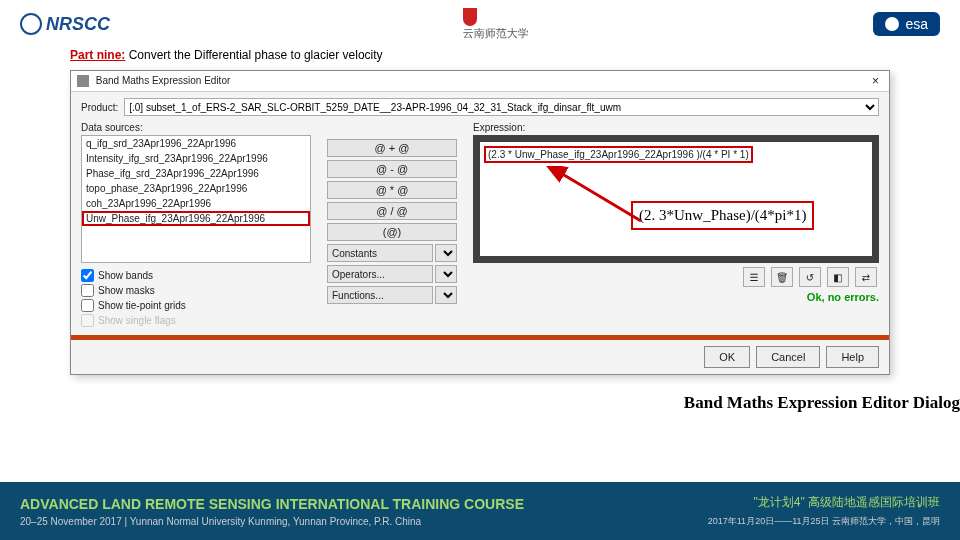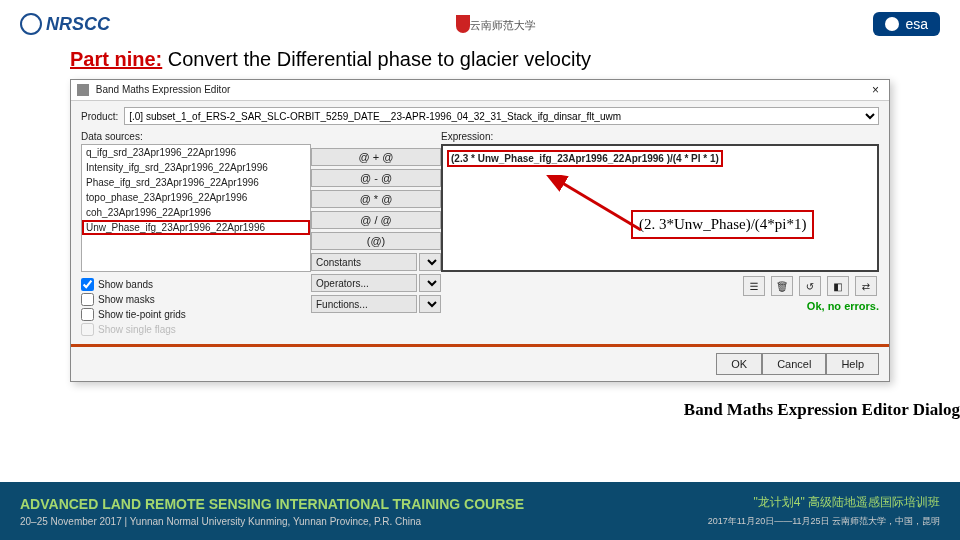--- a/index.html
+++ b/index.html
@@ -1,53 +1,53 @@
 <!DOCTYPE html>
 <html><head>
 <meta charset="utf-8">
 <style>
   * { box-sizing: border-box; margin: 0; padding: 0; }
   body { width: 960px; height: 540px; font-family: Arial, sans-serif; font-size: 11px; background: #fff; position: relative; overflow: hidden; }
   .header { display: flex; justify-content: space-between; align-items: center; padding: 8px 20px; height: 48px; }
   .logo { font-weight: bold; display: flex; align-items: center; gap: 4px; }
   .logo-nascc { color: #1a4d8f; font-style: italic; font-size: 18px; }
   .logo-nascc-ico { width: 22px; height: 22px; border: 2px solid #1a4d8f; border-radius: 50%; position: relative; }
-  .logo-center { color: #555; font-size: 11px; display:flex; flex-direction:row; align-items:flex-end;margin-left:8px; }
+  .logo-center { color: #555; font-size: 11px; display:flex; flex-direction:column; align-items:flex-start;margin-left:8px; }
   .logo-shield { width:14px; height:18px; background:#c22; border-radius: 0 0 8px 8px; }
   .logo-esa { background: #003e7e; color: #fff; padding: 4px 12px; border-radius: 6px; font-size: 14px; display:flex; align-items:center; gap:6px;}
   .esa-ico { width:14px; height:14px; border-radius:50%; background:#fff;}
-  .title { padding: 0 70px; font-size: 20px; margin-bottom: 8px; }
+  .title { padding: 0 70px; font-size: 12px; margin-bottom: 8px; }
   .title-red { color: #c00; }
   .dialog { margin: 0 70px; border: 1px solid #888; background: #f4f4f4; font-size: 10px; color: #222; box-shadow: 3px 3px 8px rgba(0,0,0,0.2); position: relative; }
   .dlg-title { display: flex; justify-content: space-between; align-items: center; padding: 3px 6px; border-bottom: 1px solid #ccc; background:#fff;}
   .dlg-title-ico { display:inline-block; width:12px; height:12px; background:#888; margin-right:4px; vertical-align:middle;}
   .close-x { font-size: 12px; padding: 0 4px; }
   .dlg-body { padding: 6px 10px 8px 10px; }
   .prod-row { display: flex; align-items: center; gap: 6px; margin-bottom: 6px; }
   .prod-row select, select.inline-sel { flex: 1; font-size: 10px; height: 18px; border:1px solid #aaa; background:#fff;}
-  .mid { display: flex; gap: 0; }
+  .mid { display: flex; gap: 16px; }
   .col-left { width: 230px; }
   .col-ops { width: 130px; display: flex; flex-direction: column; gap: 3px; }
   .col-right { flex: 1; }
   .label { margin-bottom: 2px; }
   .listbox { background: #fff; border: 1px solid #aaa; height: 128px; overflow: hidden; }
   .listbox .item { padding: 2px 4px; border-bottom: 0; white-space: nowrap; overflow:hidden; }
   .item-sel { border: 2px solid #c00 !important; padding: 0 2px !important; }
   .op-btn { background: #e6e6e6; border: 1px solid #aaa; height: 18px; display:flex; align-items:center; justify-content:center; font-size:11px;}
   .op-sel { display:flex; gap:2px;}
   .op-sel .lab { flex:1; background:#e6e6e6; border:1px solid #aaa; height:18px; display:flex; align-items:center; padding:0 4px;}
   .op-sel select { width:22px; height:18px; border:1px solid #aaa; background:#e6e6e6;}
-  .expr-box { background: #fff; border: 2px solid #404040; height: 128px; padding: 2px 4px; position: relative; font-weight: bold;}
+  .expr-box { background: #fff; border: 7px solid #404040; height: 128px; padding: 2px 4px; position: relative;}
   .expr-hl { border: 2px solid #c00; padding: 1px 2px; display:inline-block; margin-top:2px;}
   .checks { margin-top: 6px; display:flex; flex-direction:column; gap:2px;}
   .checks label { display:flex; align-items:center; gap:4px; font-size:10px;}
   .under-row { display:flex; justify-content:flex-end; align-items:center; gap:6px; margin-top:4px; padding-right:2px;}
   .mini-btn { width:22px; height:20px; border:1px solid #aaa; background:#eee; display:flex; align-items:center; justify-content:center;}
   .status-ok { color: #090; font-size:11px; }
-  .dlg-footer { display:flex; justify-content:flex-end; padding:6px 10px; border-top:3px solid #c2410c;}
+  .dlg-footer { display:flex; justify-content:flex-end; gap:6px; padding:6px 10px; border-top:5px solid #c2410c;}
   .dlg-btn { border:1px solid #888; background:#eee; padding:2px 14px; height:22px; font-size:11px; display:flex; align-items:center;}
   .formula-callout { position:absolute; left:560px; top:130px; border:2px solid #c00; padding:4px 6px; font-family:'Times New Roman',serif; font-size:15px; color:#000; background:transparent;}
   .arrow { position:absolute; left:470px; top:95px; width:110px; height:60px; pointer-events:none;}
   .caption { text-align:right; font-family:'Times New Roman',serif; font-weight:bold; font-size:17px; margin-top:18px;}
   .footer-bar { position:absolute; bottom:0; left:0; right:0; height:58px; background:#0c4a6e; color:#fff; display:flex; align-items:center; justify-content:space-between; padding:0 20px;}
   .footer-left-title { color:#a5d86e; font-size:14px; font-weight:bold;}
   .footer-left-sub { font-size:10px; color:#ccc; margin-top:4px;}
   .footer-right { text-align:right;}
   .footer-right-title { color:#a5d86e; font-size:12px;}
   .footer-right-sub { font-size:9px; color:#ccc; margin-top:4px;}

